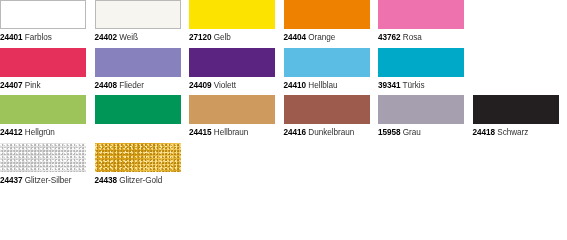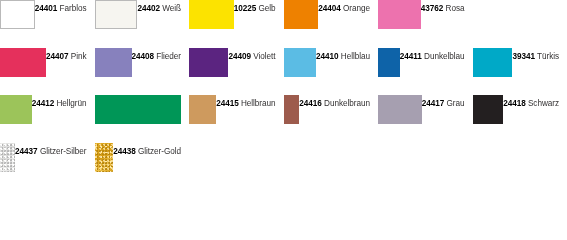--- a/index.html
+++ b/index.html
@@ -21,21 +21,21 @@
     display: flex;
     width: 567px;
     height: 47.6px;
   }
   .swatch-cell {
     width: 94.5px;
     height: 47.6px;
     box-sizing: border-box;
     padding: 0 8px 0 0;
     display: flex;
-    flex-direction: row;
+    flex-direction: column;
     justify-content: flex-start;
   }
   .swatch-chip {
     width: 86px;
     height: 29px;
     box-sizing: border-box;
     position: relative;
     overflow: hidden;
   }
   .swatch-chip.bordered {
@@ -84,21 +84,21 @@
       <div class="swatch-cell">
         <div class="swatch-chip bordered" style="background: rgb(255, 255, 255);"></div>
         <div class="swatch-label"><span class="swatch-code">24401</span> <span class="swatch-name">Farblos</span></div>
       </div>
       <div class="swatch-cell">
         <div class="swatch-chip bordered" style="background: rgb(246, 245, 240);"></div>
         <div class="swatch-label"><span class="swatch-code">24402</span> <span class="swatch-name">Weiß</span></div>
       </div>
       <div class="swatch-cell">
         <div class="swatch-chip" style="background: rgb(252, 227, 0);"></div>
-        <div class="swatch-label"><span class="swatch-code">10225</span> <span class="swatch-name">Gelb</span></div>
+        <div class="swatch-label"><span class="swatch-code">27120</span> <span class="swatch-name">Gelb</span></div>
       </div>
       <div class="swatch-cell">
         <div class="swatch-chip" style="background: rgb(238, 129, 0);"></div>
         <div class="swatch-label"><span class="swatch-code">24404</span> <span class="swatch-name">Orange</span></div>
       </div>
       <div class="swatch-cell">
         <div class="swatch-chip" style="background: rgb(237, 114, 174);"></div>
         <div class="swatch-label"><span class="swatch-code">43762</span> <span class="swatch-name">Rosa</span></div>
       </div>
     </div>
@@ -113,24 +113,20 @@
       </div>
       <div class="swatch-cell">
         <div class="swatch-chip" style="background: rgb(91, 36, 128);"></div>
         <div class="swatch-label"><span class="swatch-code">24409</span> <span class="swatch-name">Violett</span></div>
       </div>
       <div class="swatch-cell">
         <div class="swatch-chip" style="background: rgb(91, 188, 228);"></div>
         <div class="swatch-label"><span class="swatch-code">24410</span> <span class="swatch-name">Hellblau</span></div>
       </div>
       <div class="swatch-cell">
-        <div class="swatch-chip" style="background: rgb(14, 99, 168);"></div>
-        <div class="swatch-label"><span class="swatch-code">24411</span> <span class="swatch-name">Dunkelblau</span></div>
-      </div>
-      <div class="swatch-cell">
         <div class="swatch-chip" style="background: rgb(0, 169, 199);"></div>
         <div class="swatch-label"><span class="swatch-code">39341</span> <span class="swatch-name">Türkis</span></div>
       </div>
     </div>
     <div class="swatch-row">
       <div class="swatch-cell">
         <div class="swatch-chip" style="background: rgb(156, 196, 90);"></div>
         <div class="swatch-label"><span class="swatch-code">24412</span> <span class="swatch-name">Hellgrün</span></div>
       </div>
       <div class="swatch-cell">
@@ -139,21 +135,21 @@
       <div class="swatch-cell">
         <div class="swatch-chip" style="background: rgb(206, 154, 94);"></div>
         <div class="swatch-label"><span class="swatch-code">24415</span> <span class="swatch-name">Hellbraun</span></div>
       </div>
       <div class="swatch-cell">
         <div class="swatch-chip" style="background: rgb(157, 91, 77);"></div>
         <div class="swatch-label"><span class="swatch-code">24416</span> <span class="swatch-name">Dunkelbraun</span></div>
       </div>
       <div class="swatch-cell">
         <div class="swatch-chip" style="background: rgb(166, 159, 176);"></div>
-        <div class="swatch-label"><span class="swatch-code">24417</span> <span class="swatch-name">Grau</span></div>
+        <div class="swatch-label"><span class="swatch-code">15958</span> <span class="swatch-name">Grau</span></div>
       </div>
       <div class="swatch-cell">
         <div class="swatch-chip" style="background: rgb(35, 31, 32);"></div>
         <div class="swatch-label"><span class="swatch-code">24418</span> <span class="swatch-name">Schwarz</span></div>
       </div>
     </div>
     <div class="swatch-row">
       <div class="swatch-cell">
         <div class="swatch-chip glitter glitter-silver"></div>
         <div class="swatch-label"><span class="swatch-code">24437</span> <span class="swatch-name">Glitzer-Silber</span></div>

